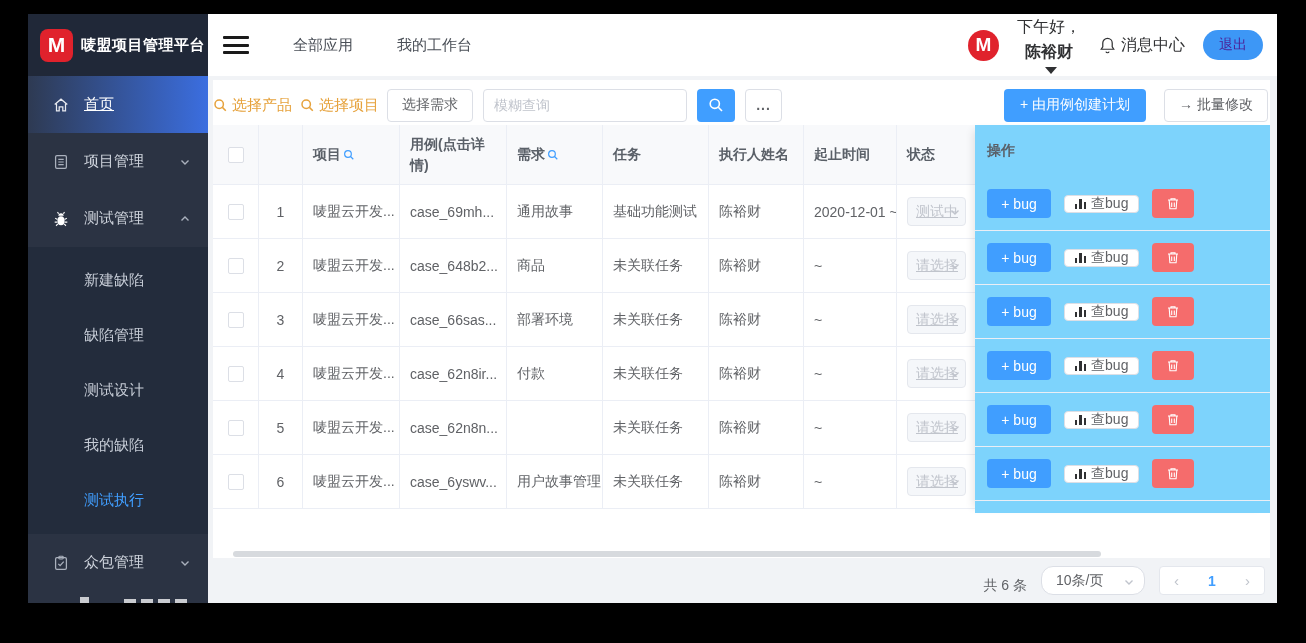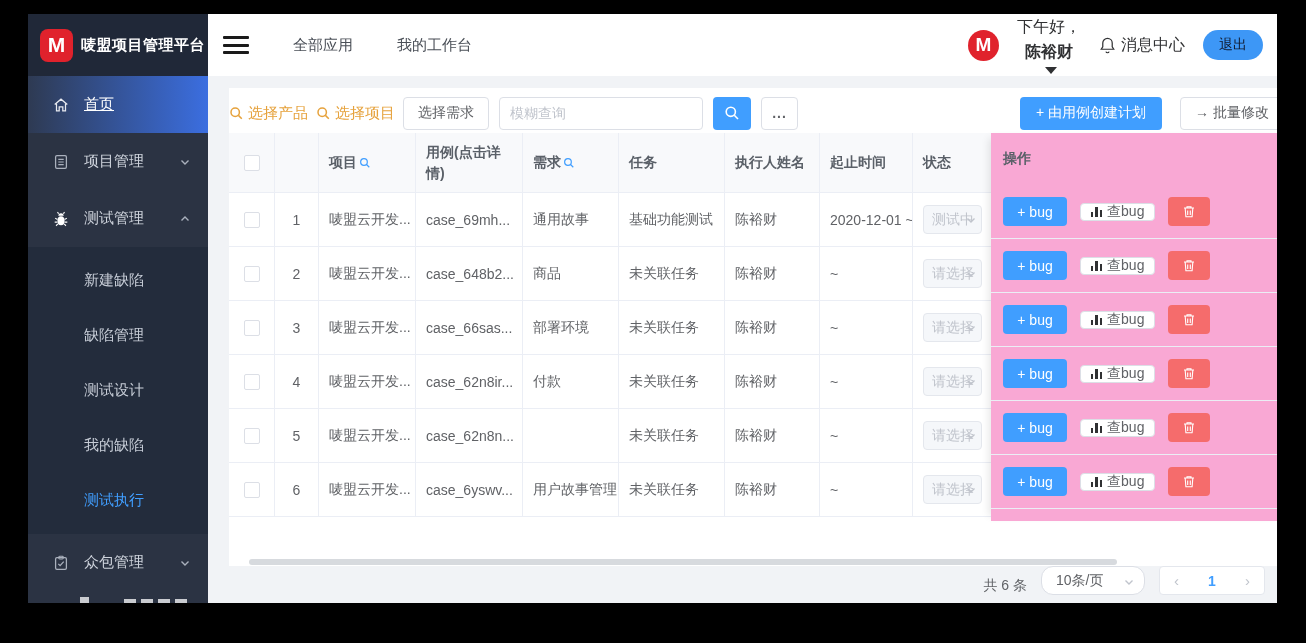--- a/index.html
+++ b/index.html
@@ -28,24 +28,24 @@
   .burger{width:26px;height:18px;margin-left:15px;display:flex;flex-direction:column;justify-content:space-between;cursor:pointer;}
   .burger i{height:3px;background:#1a1a1a;border-radius:1px;}
   .nav-link{color:#4a4f57;font-size:15px;font-weight:400;margin-left:44px;cursor:pointer;}
   .hdr-right{margin-left:auto;display:flex;align-items:center;margin-right:14px;gap:18px;}
   .avatar{width:31px;height:31px;border-radius:50%;background:#e0222c;color:#fff;font-weight:bold;font-size:19px;
     display:flex;align-items:center;justify-content:center;}
   .greet{font-size:16px;color:#303133;display:flex;align-items:center;gap:4px;cursor:pointer;flex-direction:column;}
   .greet b{font-weight:bold;}
   .caret-down{width:0;height:0;border-left:6px solid transparent;border-right:6px solid transparent;border-top:7px solid #303133;margin-left:4px;}
   .msg{display:flex;align-items:center;gap:5px;color:#303133;font-size:16px;cursor:pointer;}
-  .logout-btn{background:#3d97f6;color:#0f172a;border:none;border-radius:15px;height:30px;padding:0 16px;font-size:14px;cursor:pointer;}
-
-  
-  .card{position:absolute;left:201px;top:66px;width:1057px;height:478px;background:#fff;margin-top:8px;}
+  .logout-btn{background:#3d97f6;color:#4c1d95;border:none;border-radius:15px;height:30px;padding:0 16px;font-size:14px;cursor:pointer;}
+
+  
+  .card{position:absolute;left:185px;top:66px;width:1057px;height:478px;background:#fff;}
 
   
   .toolbar{position:absolute;left:0;top:8px;width:100%;height:34px;display:flex;align-items:center;}
   .pick{display:flex;align-items:center;gap:4px;color:#e6a23c;font-size:15px;margin-right:8px;cursor:pointer;}
   .pick svg{display:block}
   .btn-plain{background:#fff;border:1px solid #dcdfe6;border-radius:4px;height:33px;color:#606266;font-size:14px;
     padding:0 14px;cursor:pointer;}
   .search-input{height:33px;width:204px;border:1px solid #dcdfe6;border-radius:4px;margin-left:10px;padding:0 10px;
     font-size:14px;color:#303133;box-sizing:border-box;}
   .search-input::placeholder{color:#c0c4cc;}
@@ -62,26 +62,26 @@
   .thead .cell{height:60px;display:flex;align-items:center;}
   .cell{border-right:1px solid #ebeef5;border-bottom:1px solid #ebeef5;padding:0 10px;box-sizing:border-box;
     display:flex;align-items:center;overflow:hidden;white-space:nowrap;}
   .cell.wrap{white-space:normal;line-height:1.45;}
   .tbody .cell{height:54px;background:#fff;}
   .cell.center{justify-content:center;padding:0;}
   .hdr-search{margin-left:2px;flex:0 0 auto;}
   .checkbox{width:14px;height:14px;border:1px solid #dcdfe6;border-radius:2px;background:#fff;cursor:pointer;}
   .sel{position:relative;height:29px;width:74px;background:#f5f7fa;border:1px solid #e4e7ed;border-radius:4px;
     color:#c0c4cc;font-size:14px;display:flex;align-items:center;padding-left:8px;box-sizing:border-box;
-    overflow:hidden;white-space:nowrap;cursor:not-allowed;}
+    overflow:hidden;white-space:nowrap;cursor:not-allowed;text-decoration:underline;}
   .sel .sv{overflow:hidden;white-space:nowrap;max-width:46px;}
   .sel-arrow{position:absolute;right:5px;top:9px;}
 
   
-  .ops{position:absolute;left:762px;top:45px;width:295px;height:388px;background:#f9a8d4;
+  .ops{position:absolute;left:762px;top:45px;width:295px;height:388px;background:#7dd3fc;
     box-shadow:-7px 0 8px -5px rgba(0,0,0,.10);}
   .ops-hdr{height:52px;display:flex;align-items:center;padding-left:12px;color:#5a6068;font-weight:bold;font-size:14px;}
   .ops-row{height:53px;display:flex;align-items:center;gap:13px;padding-left:12px;border-bottom:1px solid #ebeef5;}
   .ops-row:first-of-type{border-top:1px solid #ebeef5;}
   .btn-bug{background:#409eff;color:#fff;border:none;border-radius:4px;height:29px;width:64px;font-size:14px;cursor:pointer;}
   .btn-view{background:#fff;border:1px solid #dcdfe6;border-radius:4px;height:18px;width:75px;font-size:14px;
     color:#606266;cursor:pointer;display:flex;align-items:center;justify-content:center;gap:5px;}
   .bars{display:flex;align-items:flex-end;gap:2px;height:11px;}
   .bars i{width:2.5px;background:#303133;display:block;}
   .btn-del{background:#f56c6c;border:none;border-radius:4px;height:29px;width:42px;cursor:pointer;

